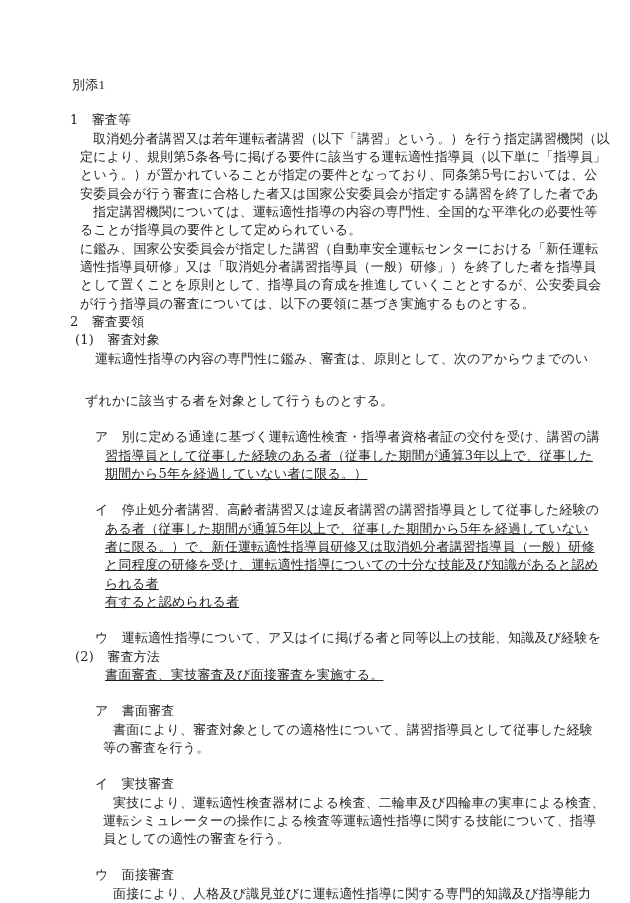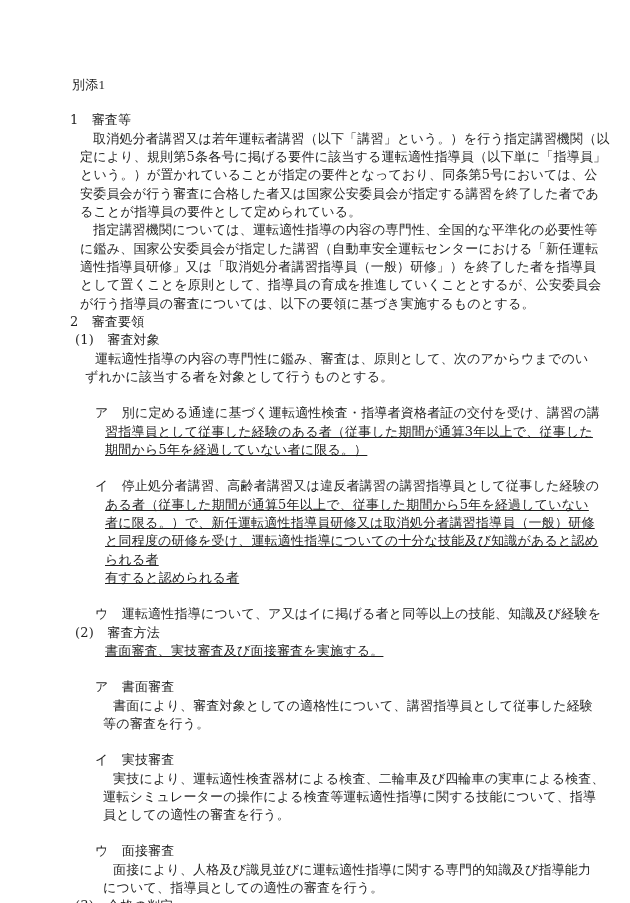--- a/index.html
+++ b/index.html
@@ -27,40 +27,40 @@
     height: 18.33px;
   }
   
   .lv-label     { padding-left: 2px; font-family: Liberation Serif, serif;  }
   .lv-blank     { height: 17px; }
   .lv-h1        { padding-left: 0;    }
   .lv-h2        { padding-left: 5px;  }
   .lv-p1-first  { padding-left: 23px; }
   .lv-p1        { padding-left: 10px; }
   .lv-p2-first  { padding-left: 25px; }
-  .lv-p2        { padding-left: 15px; }
+  .lv-p2        { padding-left: 15px; margin-top: 24px; }
   .lv-item      { padding-left: 25px; margin-top: 18px; }
   .lv-item-cont { padding-left: 35px; text-decoration: underline; }
   .lv-p3-first  { padding-left: 43px; }
   .lv-p3        { padding-left: 33px; }
 </style>
 </head>
 <body>
 
 <div class="page">
   <div class="doc-body" id="doc-body">
       <div class="line lv-label">別添1</div>
       <div class="line lv-blank"></div>
       <div class="line lv-h1">1　審査等</div>
       <div class="line lv-p1-first">取消処分者講習又は若年運転者講習（以下「講習」という。）を行う指定講習機関（以</div>
       <div class="line lv-p1">定により、規則第5条各号に掲げる要件に該当する運転適性指導員（以下単に「指導員」</div>
       <div class="line lv-p1">という。）が置かれていることが指定の要件となっており、同条第5号においては、公</div>
       <div class="line lv-p1">安委員会が行う審査に合格した者又は国家公安委員会が指定する講習を終了した者であ</div>
+      <div class="line lv-p1-first">指定講習機関については、運転適性指導の内容の専門性、全国的な平準化の必要性等</div>
       <div class="line lv-p1">ることが指導員の要件として定められている。</div>
-      <div class="line lv-p1-first">指定講習機関については、運転適性指導の内容の専門性、全国的な平準化の必要性等</div>
       <div class="line lv-p1">に鑑み、国家公安委員会が指定した講習（自動車安全運転センターにおける「新任運転</div>
       <div class="line lv-p1">適性指導員研修」又は「取消処分者講習指導員（一般）研修」）を終了した者を指導員</div>
       <div class="line lv-p1">として置くことを原則として、指導員の育成を推進していくこととするが、公安委員会</div>
       <div class="line lv-p1">が行う指導員の審査については、以下の要領に基づき実施するものとする。</div>
       <div class="line lv-h1">2　審査要領</div>
       <div class="line lv-h2">(1)　審査対象</div>
       <div class="line lv-p2-first">運転適性指導の内容の専門性に鑑み、審査は、原則として、次のアからウまでのい</div>
       <div class="line lv-p2">ずれかに該当する者を対象として行うものとする。</div>
       <div class="line lv-item">ア　別に定める通達に基づく運転適性検査・指導者資格者証の交付を受け、講習の講</div>
       <div class="line lv-item-cont">習指導員として従事した経験のある者（従事した期間が通算3年以上で、従事した</div>

